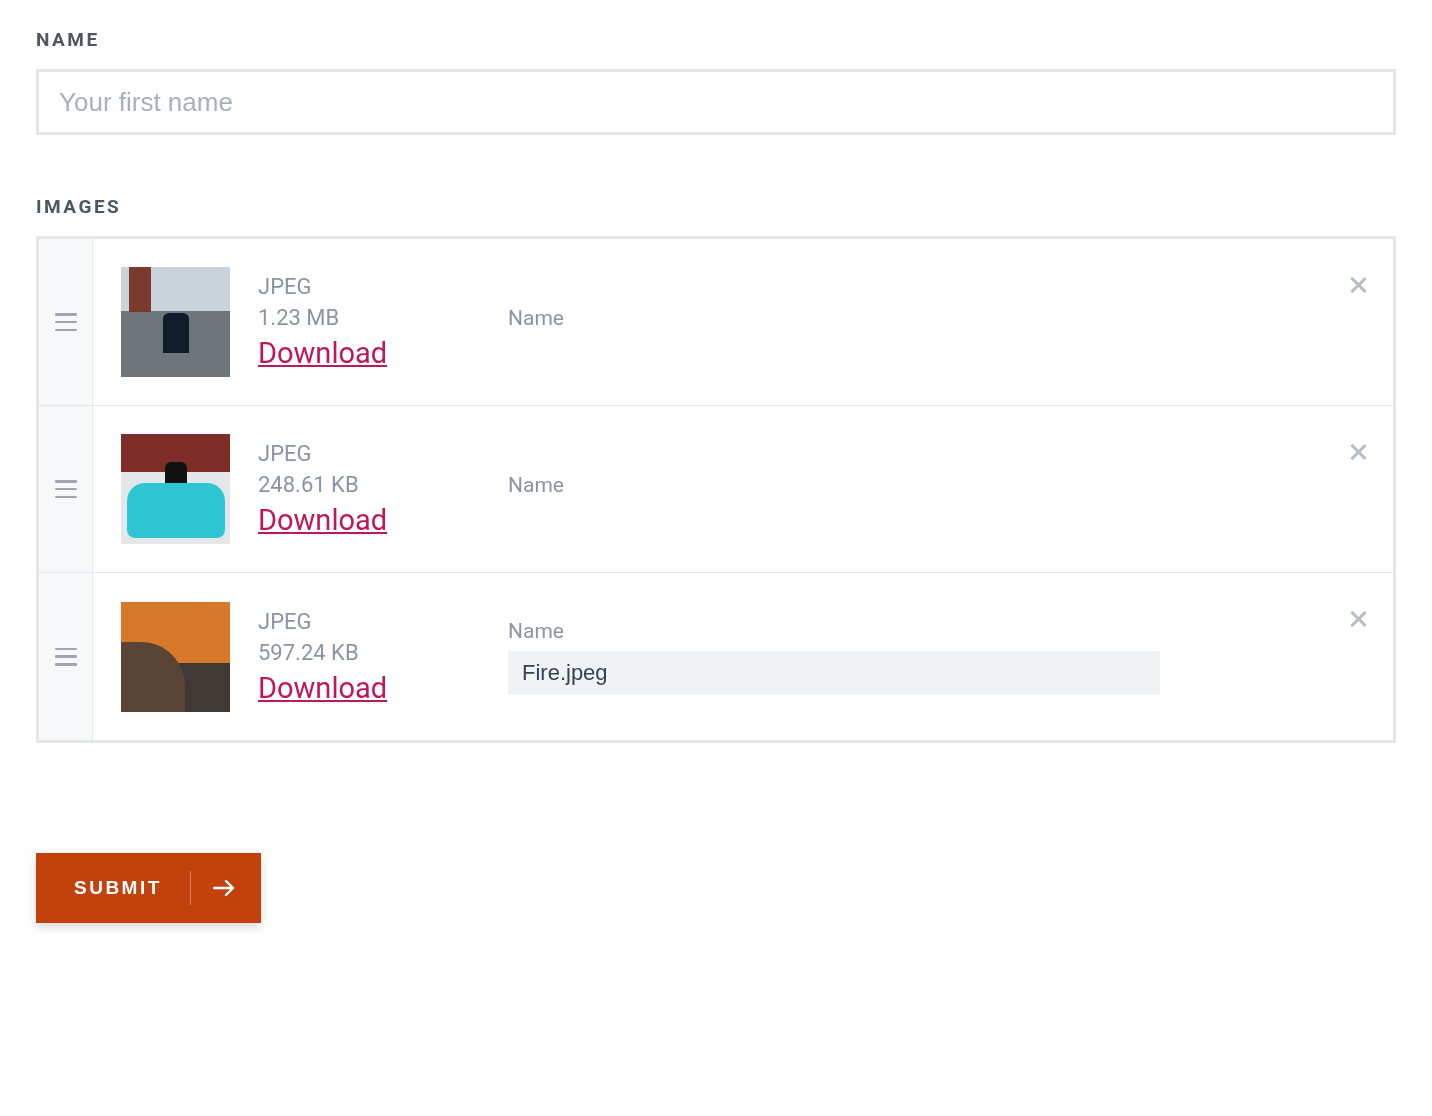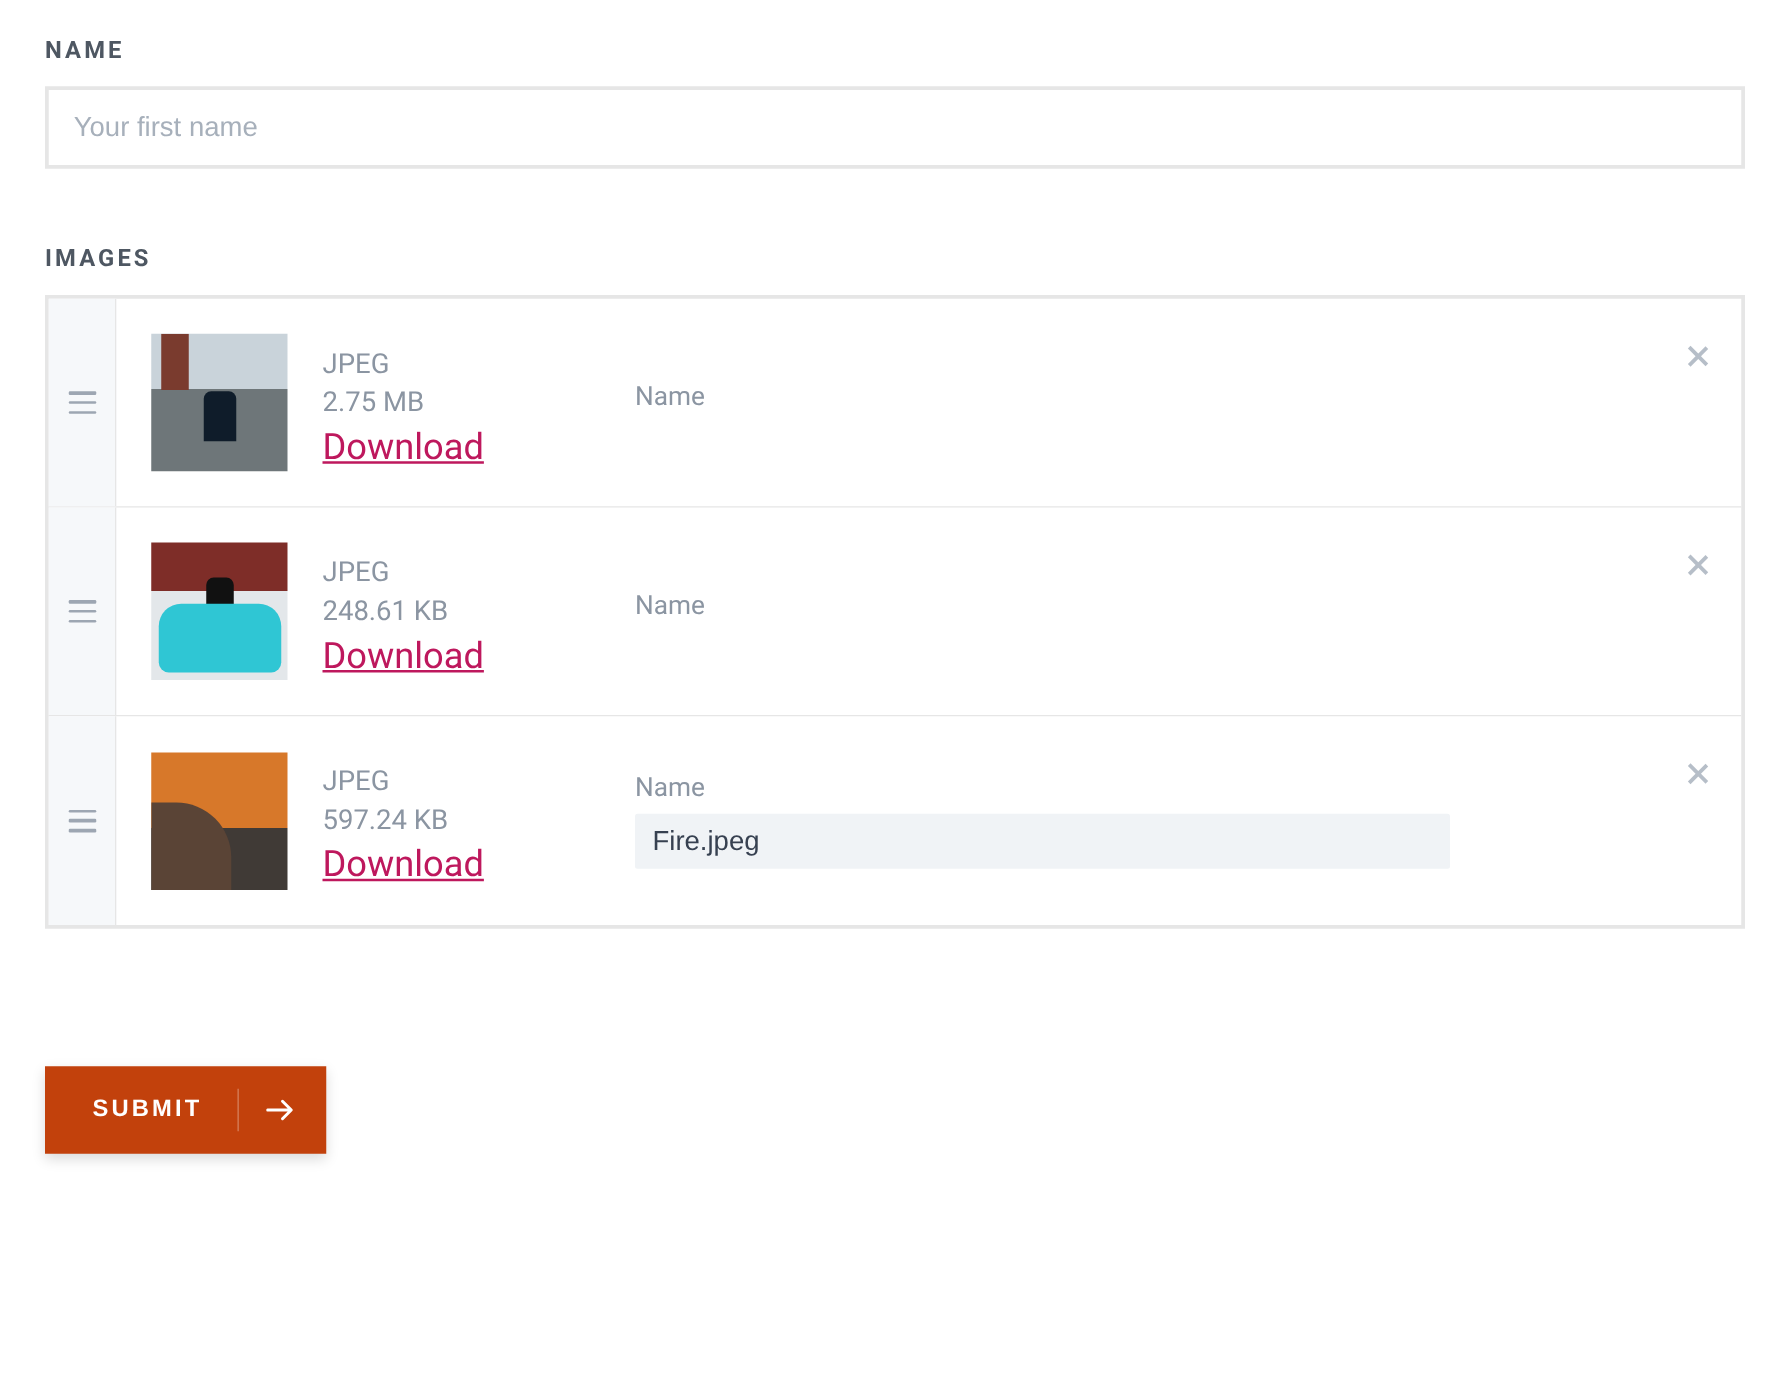--- a/index.html
+++ b/index.html
@@ -16,21 +16,21 @@
     color: #4e5762;
     text-transform: uppercase;
     margin-bottom: 18px;
   }
   .name-input {
     width: 100%;
     height: 66px;
     border: 3px solid #e6e6e6;
     background: #fff;
     padding: 0 20px;
-    font-size: 22px;
+    font-size: 26px;
     color: #374151;
     outline: none;
   }
   .name-input::placeholder { color: #a7b0bb; }
   .images-section { margin-top: 60px; }
   .images-container {
     border: 3px solid #e6e6e6;
   }
   .image-row {
     display: flex;
@@ -58,24 +58,23 @@
     width: 165px;
     display: flex; align-items: center; justify-content: center;
     padding: 28px;
   }
   .thumb {
     width: 110px; height: 110px; background: #d1d5db;
     position: relative; overflow: hidden;
   }
   .meta-col {
     width: 250px;
-    display: flex; flex-direction: column; 
+    display: flex; flex-direction: column; justify-content: center;
     gap: 6px;
     padding: 20px 0;
-    margin-top: 20px;
   }
   .meta-col .filetype {
     font-size: 22px; color: #8b95a2; font-weight: 400;
   }
   .meta-col .filesize {
     font-size: 22px; color: #8b95a2; font-weight: 400;
   }
   .meta-col .download {
     font-size: 29px; color: #be185d; text-decoration: underline;
     cursor: pointer; width: fit-content;
@@ -167,21 +166,21 @@
             <span></span>
             <span></span>
             <span></span>
           </div>
       </div>
       <div class="thumb-col">
         <div class="thumb thumb-1"></div>
       </div>
       <div class="meta-col">
         <div class="filetype">JPEG</div>
-        <div class="filesize">2.75 MB</div>
+        <div class="filesize">1.23 MB</div>
         <a class="download">Download</a>
       </div>
       <div class="name-col">
         <div class="mini-label">Name</div>
       </div>
       <div class="close-col">
         <div class="close-icon"></div>
       </div>
     </div>
 

